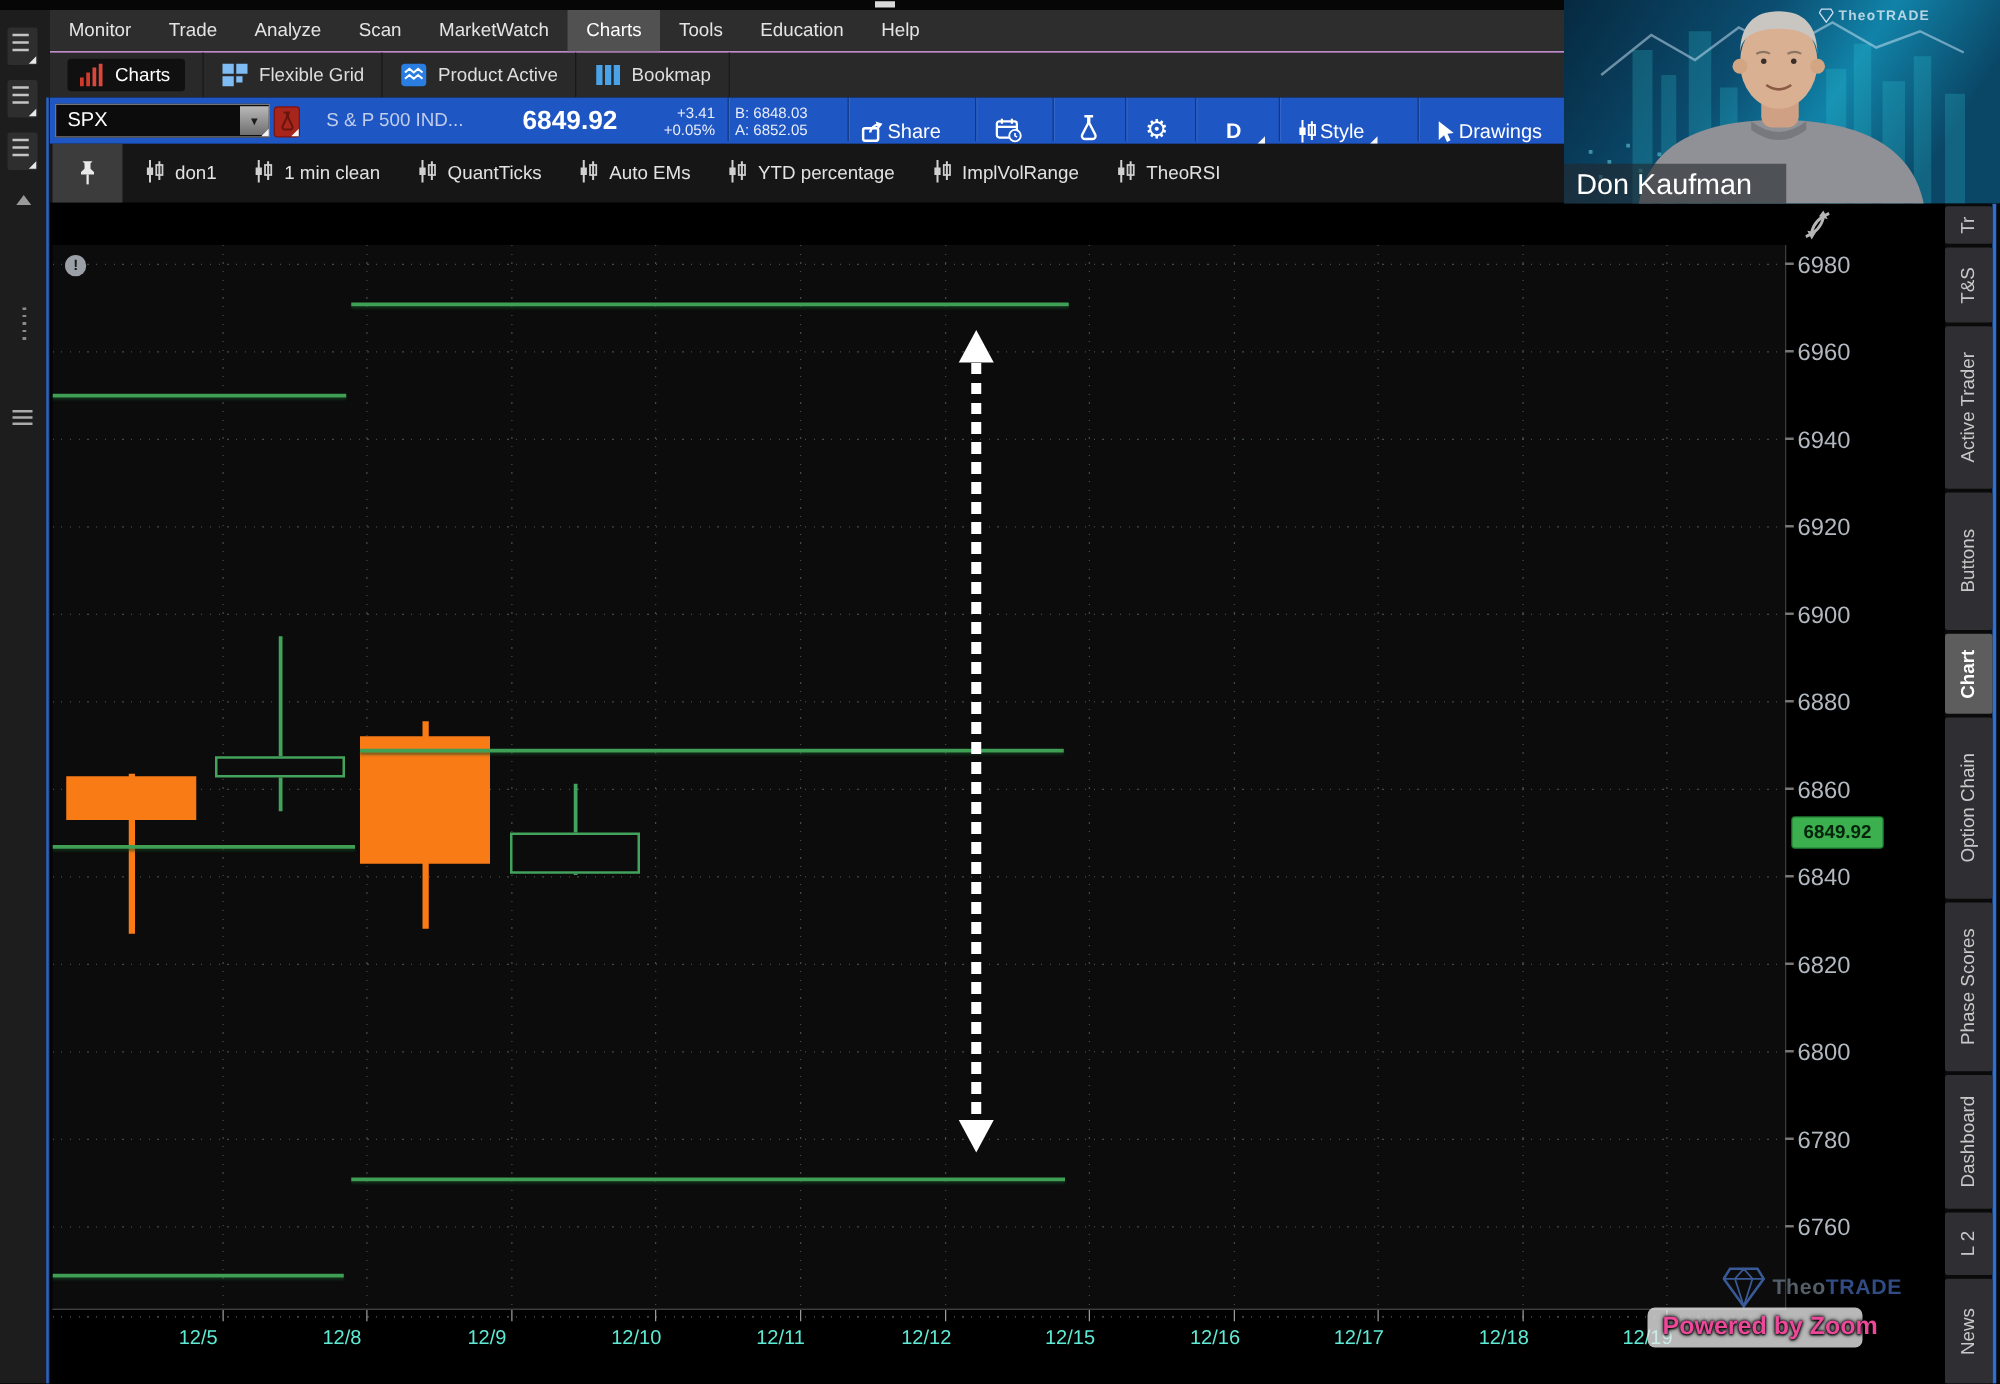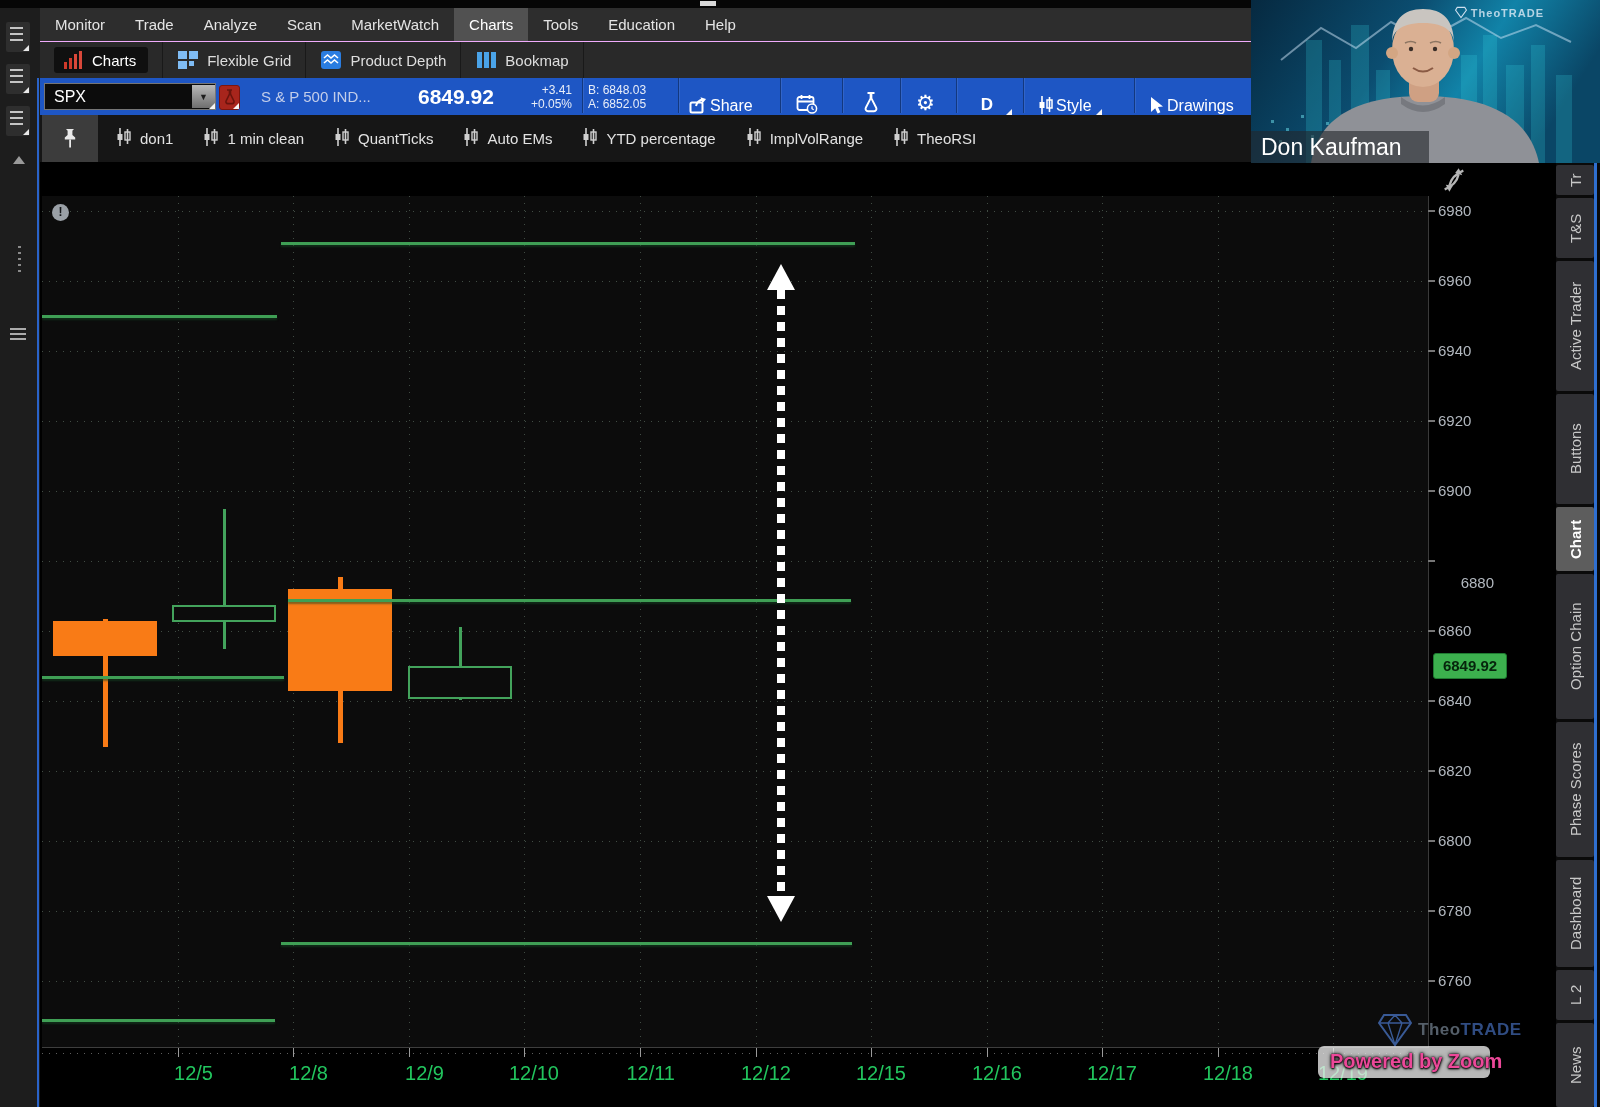--- a/index.html
+++ b/index.html
@@ -68,27 +68,27 @@
   .gridv{position:absolute;top:0;width:1px;height:851px;background-image:repeating-linear-gradient(to bottom,rgba(150,180,158,0.38) 0 1px,transparent 1px 7px);}
   .gridh{position:absolute;left:0;width:1386px;height:1px;background-image:repeating-linear-gradient(to right,rgba(150,180,158,0.38) 0 1px,transparent 1px 7px);}
   .level{position:absolute;height:3px;background:#3f9f55;box-shadow:0 2px 2px rgba(20,70,35,0.55);}
   .wick{position:absolute;}
   .body-down{position:absolute;background:#f97b16;}
   .body-up{position:absolute;background:#0c0c0c;border:2px solid #43a35c;box-sizing:border-box;}
   .arrow-head{position:absolute;width:0;height:0;}
   #warning-ic{left:52px;top:204px;width:17px;height:17px;border-radius:50%;background:#9aa0a6;color:#15171a;font-size:12px;font-weight:bold;text-align:center;line-height:17px;}
 
   
-  .ylab{position:absolute;left:1438px;width:56px;font-size:15px;color:#b2b8bf;}
+  .ylab{position:absolute;left:1438px;width:56px;font-size:19px;color:#b2b8bf;}
   .ytick{position:absolute;left:1428px;width:7px;height:2px;background:#767676;}
   #price-badge{left:1433px;width:72px;height:24px;background:#3cb04e;border:1px solid #1f7a31;border-radius:3px;color:#06240c;font-size:15px;font-weight:bold;text-align:center;line-height:24px;}
   #x-ruler{left:42px;top:1047px;width:1386px;height:14px;border-top:1px solid #3e3e3e;}
   #x-ruler .dotline{position:absolute;left:0;top:5px;width:1386px;height:1px;background-image:repeating-linear-gradient(to right,#5d5d5d 0 1px,transparent 1px 7px);}
   .xtick{position:absolute;top:0;width:1px;height:9px;background:#9a9a9a;}
-  .xlab{position:absolute;top:1062px;width:70px;text-align:right;font-size:20px;color:#22c55e;}
+  .xlab{position:absolute;top:1062px;width:70px;text-align:left;font-size:16px;color:#5eead4;}
 
   
   #side-tabs{left:1556px;top:163px;width:44px;height:944px;background:#0a0a0a;}
   .side-tab{position:absolute;left:0;width:38px;background:#2f2f33;color:#c8c8c8;font-size:15px;
             display:flex;align-items:center;justify-content:center;
             writing-mode:vertical-rl;transform:rotate(180deg);border-radius:2px;}
   .side-tab.active{background:#5d5d5d;color:#fff;font-weight:bold;}
   #tabs-blue{position:absolute;left:38px;top:0;width:3px;height:944px;background:#2f6fd0;}
 
   
@@ -187,21 +187,21 @@
         </div>
       </div>
       <div class="gadget-seg">
         <div class="gadget-btn">
           <span class="gicon">
             <svg width="22" height="20" viewBox="0 0 22 20">
               <rect x="1" y="1" width="20" height="18" rx="3" fill="#2a7de1"></rect>
               <path d="M4 8 l3.5-3 3.5 3 3.5-3 3.5 3 M4 13 l3.5-3 3.5 3 3.5-3 3.5 3" stroke="#fff" stroke-width="1.6" fill="none"></path>
             </svg>
           </span>
-          <span>Product Depth</span>
+          <span>Product Active</span>
         </div>
       </div>
       <div class="gadget-seg">
         <div class="gadget-btn">
           <span class="gicon">
             <svg width="22" height="20" viewBox="0 0 22 20">
               <rect x="2" y="2" width="5" height="16" fill="#4aa3e8"></rect>
               <rect x="9" y="2" width="5" height="16" fill="#4aa3e8"></rect>
               <rect x="16" y="2" width="5" height="16" fill="#4aa3e8"></rect>
             </svg>
@@ -409,21 +409,21 @@
       <div class="ylab" style="top: 202px;">6980</div>
       <div class="ytick" style="top: 210px;"></div>
       <div class="ylab" style="top: 272px;">6960</div>
       <div class="ytick" style="top: 280px;"></div>
       <div class="ylab" style="top: 342px;">6940</div>
       <div class="ytick" style="top: 350px;"></div>
       <div class="ylab" style="top: 412px;">6920</div>
       <div class="ytick" style="top: 420px;"></div>
       <div class="ylab" style="top: 482px;">6900</div>
       <div class="ytick" style="top: 490px;"></div>
-      <div class="ylab" style="top: 574px; text-align: right;">6880</div>
+      <div class="ylab" style="top: 552px;">6880</div>
       <div class="ytick" style="top: 560px;"></div>
       <div class="ylab" style="top: 622px;">6860</div>
       <div class="ytick" style="top: 630px;"></div>
       <div class="ylab" style="top: 692px;">6840</div>
       <div class="ytick" style="top: 700px;"></div>
       <div class="ylab" style="top: 762px;">6820</div>
       <div class="ytick" style="top: 770px;"></div>
       <div class="ylab" style="top: 832px;">6800</div>
       <div class="ytick" style="top: 840px;"></div>
       <div class="ylab" style="top: 902px;">6780</div>

